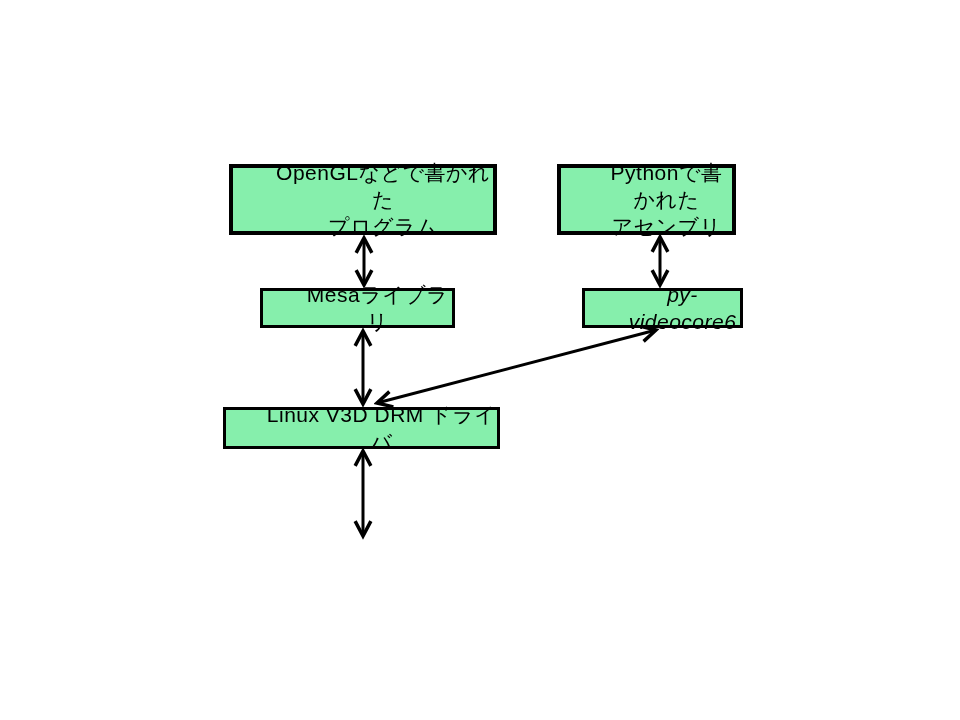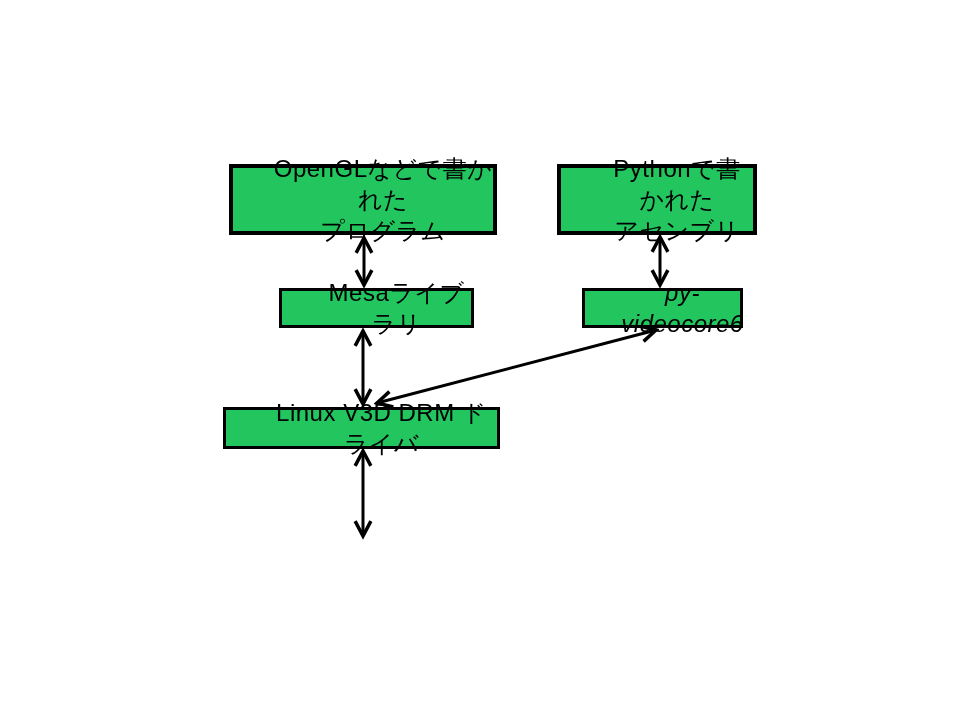--- a/index.html
+++ b/index.html
@@ -23,28 +23,28 @@
     height: 720px;
   }
   .arrow {
     stroke: #000000;
     stroke-width: 3;
     fill: none;
   }
   .node {
     position: absolute;
     box-sizing: border-box;
-    background: #22c55e;
+    background: #86efac;
     border: 3px solid #000000;
     color: #000000;
     display: flex;
     align-items: center;
     justify-content: center;
     text-align: center;
-    font-size: 24px;
+    font-size: 21px;
     line-height: 1.3;
     padding-left: 40px;
   }
   .node.big {
     border-width: 4px;
   }
   .node .label {
     white-space: pre-line;
     letter-spacing: 0.5px;
   }
@@ -65,26 +65,26 @@
     <line class="arrow" x1="363" y1="331" x2="363" y2="404" marker-start="url(#ah)" marker-end="url(#ah)"></line>
     <line class="arrow" x1="656" y1="330" x2="377" y2="403" marker-start="url(#ah)" marker-end="url(#ah)"></line>
     <line class="arrow" x1="363" y1="451" x2="363" y2="536" marker-start="url(#ah)" marker-end="url(#ah)"></line>
   </svg>
 
   <div class="node big" style="left:229px; top:164px; width:268px; height:71px;">
     <span class="label">OpenGLなどで書かれた
 プログラム</span>
   </div>
 
-  <div class="node big" style="left:557px; top:164px; width:200px; height:71px;">
+  <div class="node big" style="left:557px; top:164px; width:179px; height:71px;">
     <span class="label">Pythonで書かれた
 アセンブリ</span>
   </div>
 
-  <div class="node" style="left:279px; top:288px; width:195px; height:40px;">
+  <div class="node" style="left:260px; top:288px; width:195px; height:40px;">
     <span class="label">Mesaライブラリ</span>
   </div>
 
   <div class="node" style="left:582px; top:288px; width:161px; height:40px;font-style:italic;">
     <span class="label">py-videocore6</span>
   </div>
 
   <div class="node" style="left:223px; top:407px; width:277px; height:42px;">
     <span class="label">Linux V3D DRM ドライバ</span>
   </div>

